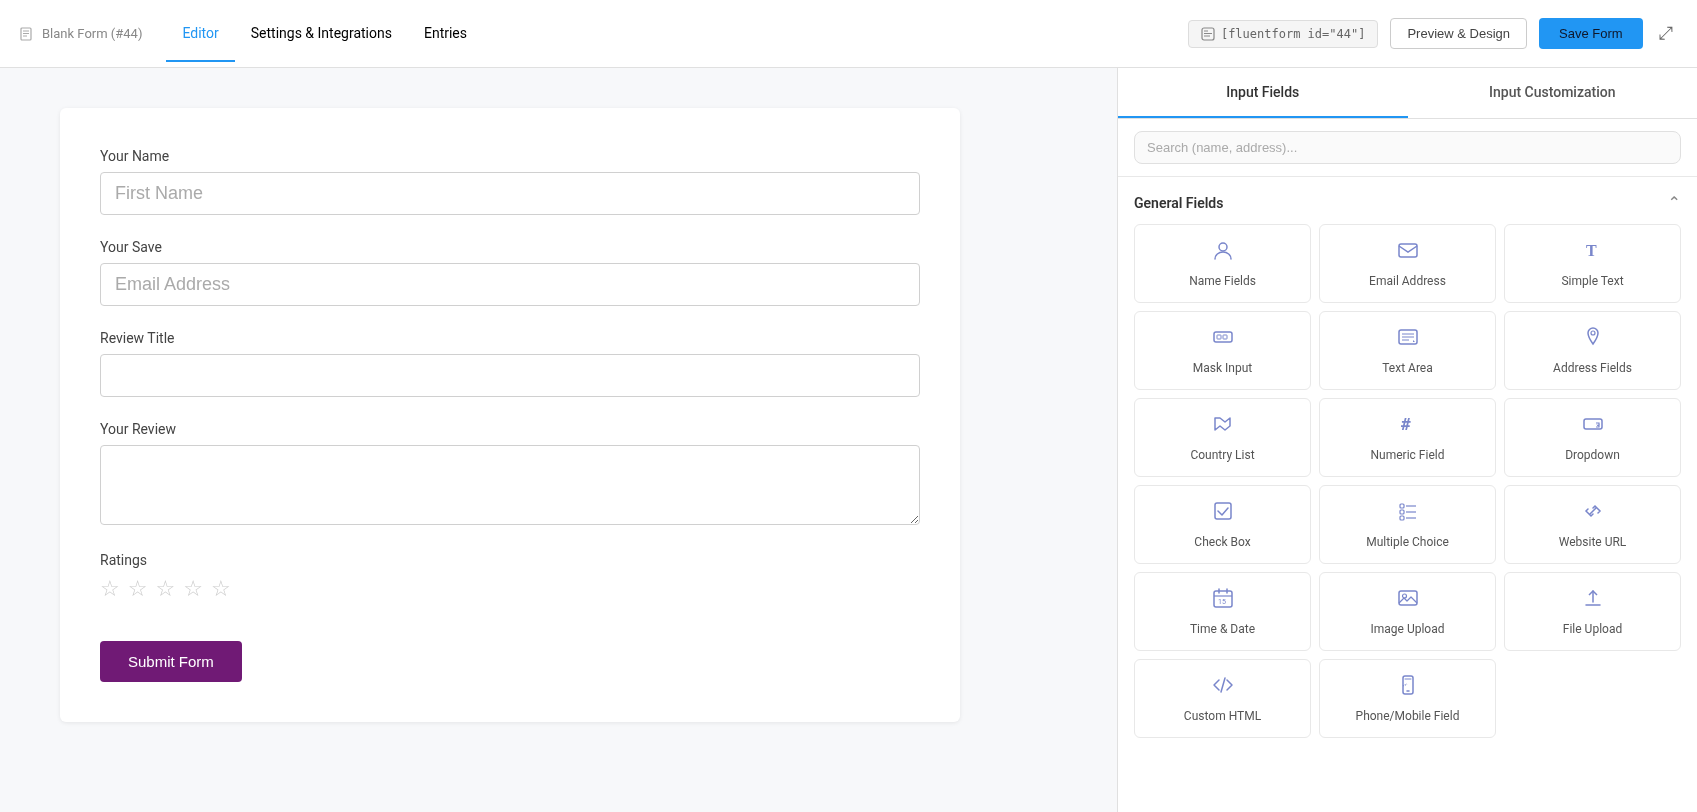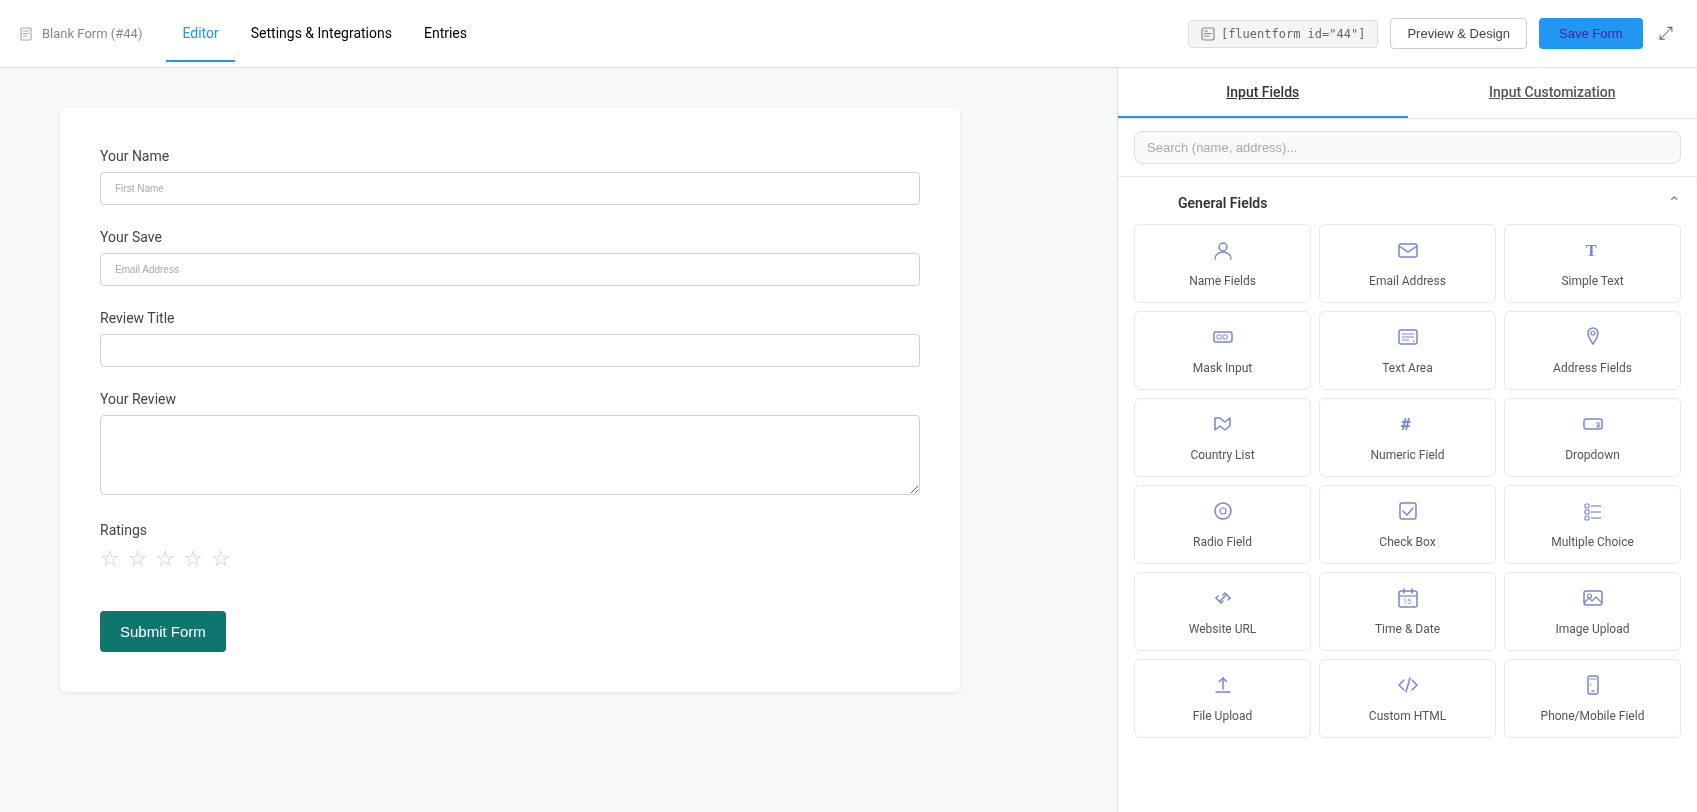--- a/index.html
+++ b/index.html
@@ -24,21 +24,21 @@
     .shortcode-box {
       background: #f5f5f5; border: 1px solid #ddd; border-radius: 4px;
       padding: 6px 12px; font-size: 12px; color: #666; font-family: monospace;
       display: flex; align-items: center; gap: 6px;
     }
     .btn-preview {
       background: #fff; border: 1px solid #ccc; border-radius: 4px;
       padding: 7px 16px; cursor: pointer; font-size: 13px; color: #444;
     }
     .btn-save {
-      background: #2196f3; color: #4c1d95; border: none; border-radius: 4px;
+      background: #2196f3; color: #0f172a; border: none; border-radius: 4px;
       padding: 8px 20px; cursor: pointer; font-size: 13px; font-weight: 500;
     }
     .btn-expand {
       background: none; border: none; cursor: pointer; color: #666; font-size: 18px;
       padding: 4px;
     }
 
     
     .main-layout { display: flex; height: calc(100vh - 56px); }
 
@@ -48,62 +48,62 @@
       padding: 40px 60px;
     }
     .form-card {
       background: #fff; border-radius: 6px; padding: 40px;
       max-width: 900px; box-shadow: 0 1px 4px rgba(0,0,0,0.08);
     }
     .form-field { margin-bottom: 24px; }
     .form-label { display: block; font-size: 14px; color: #444; margin-bottom: 8px; }
     .form-input {
       width: 100%; border: 1px solid #d0d0d0; border-radius: 4px;
-      padding: 10px 14px; font-size: 10px; color: #8b5cf6; outline: none;
+      padding: 10px 14px; font-size: 18px; color: #8b5cf6; outline: none;
       background: #fff;
     }
     .form-input::placeholder { color: #aaa; }
     .form-textarea {
       width: 100%; border: 1px solid #d0d0d0; border-radius: 4px;
       padding: 10px 14px; font-size: 14px; color: #555; outline: none;
       background: #fff; min-height: 80px; resize: vertical;
     }
     .ratings { display: flex; gap: 8px; margin-top: 6px; }
     .star { color: #ccc; font-size: 22px; cursor: pointer; }
     .btn-submit {
-      background: #0f766e; color: #fff; border: none; border-radius: 4px;
-      padding: 12px 20px; cursor: pointer; font-size: 15px; font-weight: 500;
+      background: #701a75; color: #fff; border: none; border-radius: 4px;
+      padding: 12px 28px; cursor: pointer; font-size: 15px; font-weight: 500;
       margin-top: 16px;
     }
 
     
     .right-panel {
       width: 580px; background: #fff; border-left: 1px solid #e0e0e0;
       display: flex; flex-direction: column; overflow: hidden;
     }
     .panel-tabs { display: flex; border-bottom: 1px solid #e0e0e0; }
     .panel-tab {
       flex: 1; text-align: center; padding: 16px; font-size: 14px;
-      cursor: pointer; border-bottom: 2px solid transparent; color: #555; font-weight: 500; text-decoration: underline;
+      cursor: pointer; border-bottom: 2px solid transparent; color: #555; font-weight: 500;
     }
     .panel-tab.active { color: #333; border-bottom-color: #2196f3; }
     .panel-search {
       padding: 12px 16px; border-bottom: 1px solid #e8e8e8;
     }
     .search-input {
       width: 100%; border: 1px solid #e0e0e0; border-radius: 8px;
       padding: 8px 12px; font-size: 13px; color: #555; outline: none; background: #fafafa;
     }
     .search-input::placeholder { color: #aaa; }
     .panel-body { flex: 1; overflow-y: auto; padding: 16px; }
     .section-header {
       display: flex; justify-content: space-between; align-items: center;
       margin-bottom: 12px;
     }
-    .section-title { font-size: 14px; font-weight: 600; color: #333; margin-left: 44px; }
+    .section-title { font-size: 14px; font-weight: 600; color: #333; }
     .section-toggle { cursor: pointer; font-size: 16px; color: #888; }
     .fields-grid { display: grid; grid-template-columns: repeat(3, 1fr); gap: 8px; }
     .field-item {
       border: 1px solid #e8e8e8; border-radius: 6px; padding: 14px 8px;
       display: flex; flex-direction: column; align-items: center; gap: 8px;
       cursor: pointer; background: #fff; transition: box-shadow 0.15s;
     }
     .field-icon { font-size: 20px; color: #7986cb; }
     .field-label { font-size: 12px; color: #555; text-align: center; }
   </style>
@@ -281,29 +281,20 @@
           <span class="field-icon">
             <svg width="22" height="22" viewBox="0 0 22 22" fill="none">
               <rect x="2" y="6" width="18" height="10" rx="2" stroke="#7986cb" stroke-width="1.5" fill="none"></rect>
               <polyline points="14,10 17,10 17,14 14,14" stroke="#7986cb" stroke-width="1.2" fill="none"></polyline>
               <polyline points="15,11.5 16,13 17,11.5" stroke="#7986cb" stroke-width="1" fill="none"></polyline>
             </svg>
           </span>
           <span class="field-label">Dropdown</span>
         </div>
 
-        <div class="field-item">
-          <span class="field-icon">
-            <svg width="22" height="22" viewBox="0 0 22 22" fill="none">
-              <circle cx="11" cy="11" r="8" stroke="#7986cb" stroke-width="1.5" fill="none"></circle>
-              <circle cx="11" cy="11" r="3" stroke="#7986cb" stroke-width="1.2" fill="none"></circle>
-            </svg>
-          </span>
-          <span class="field-label">Radio Field</span>
-        </div>
 
         <div class="field-item">
           <span class="field-icon">
             <svg width="22" height="22" viewBox="0 0 22 22" fill="none">
               <rect x="3" y="3" width="16" height="16" rx="2" stroke="#7986cb" stroke-width="1.5" fill="none"></rect>
               <polyline points="6,11 10,15 16,8" stroke="#7986cb" stroke-width="1.5" fill="none" stroke-linecap="round" stroke-linejoin="round"></polyline>
             </svg>
           </span>
           <span class="field-label">Check Box</span>
         </div>

